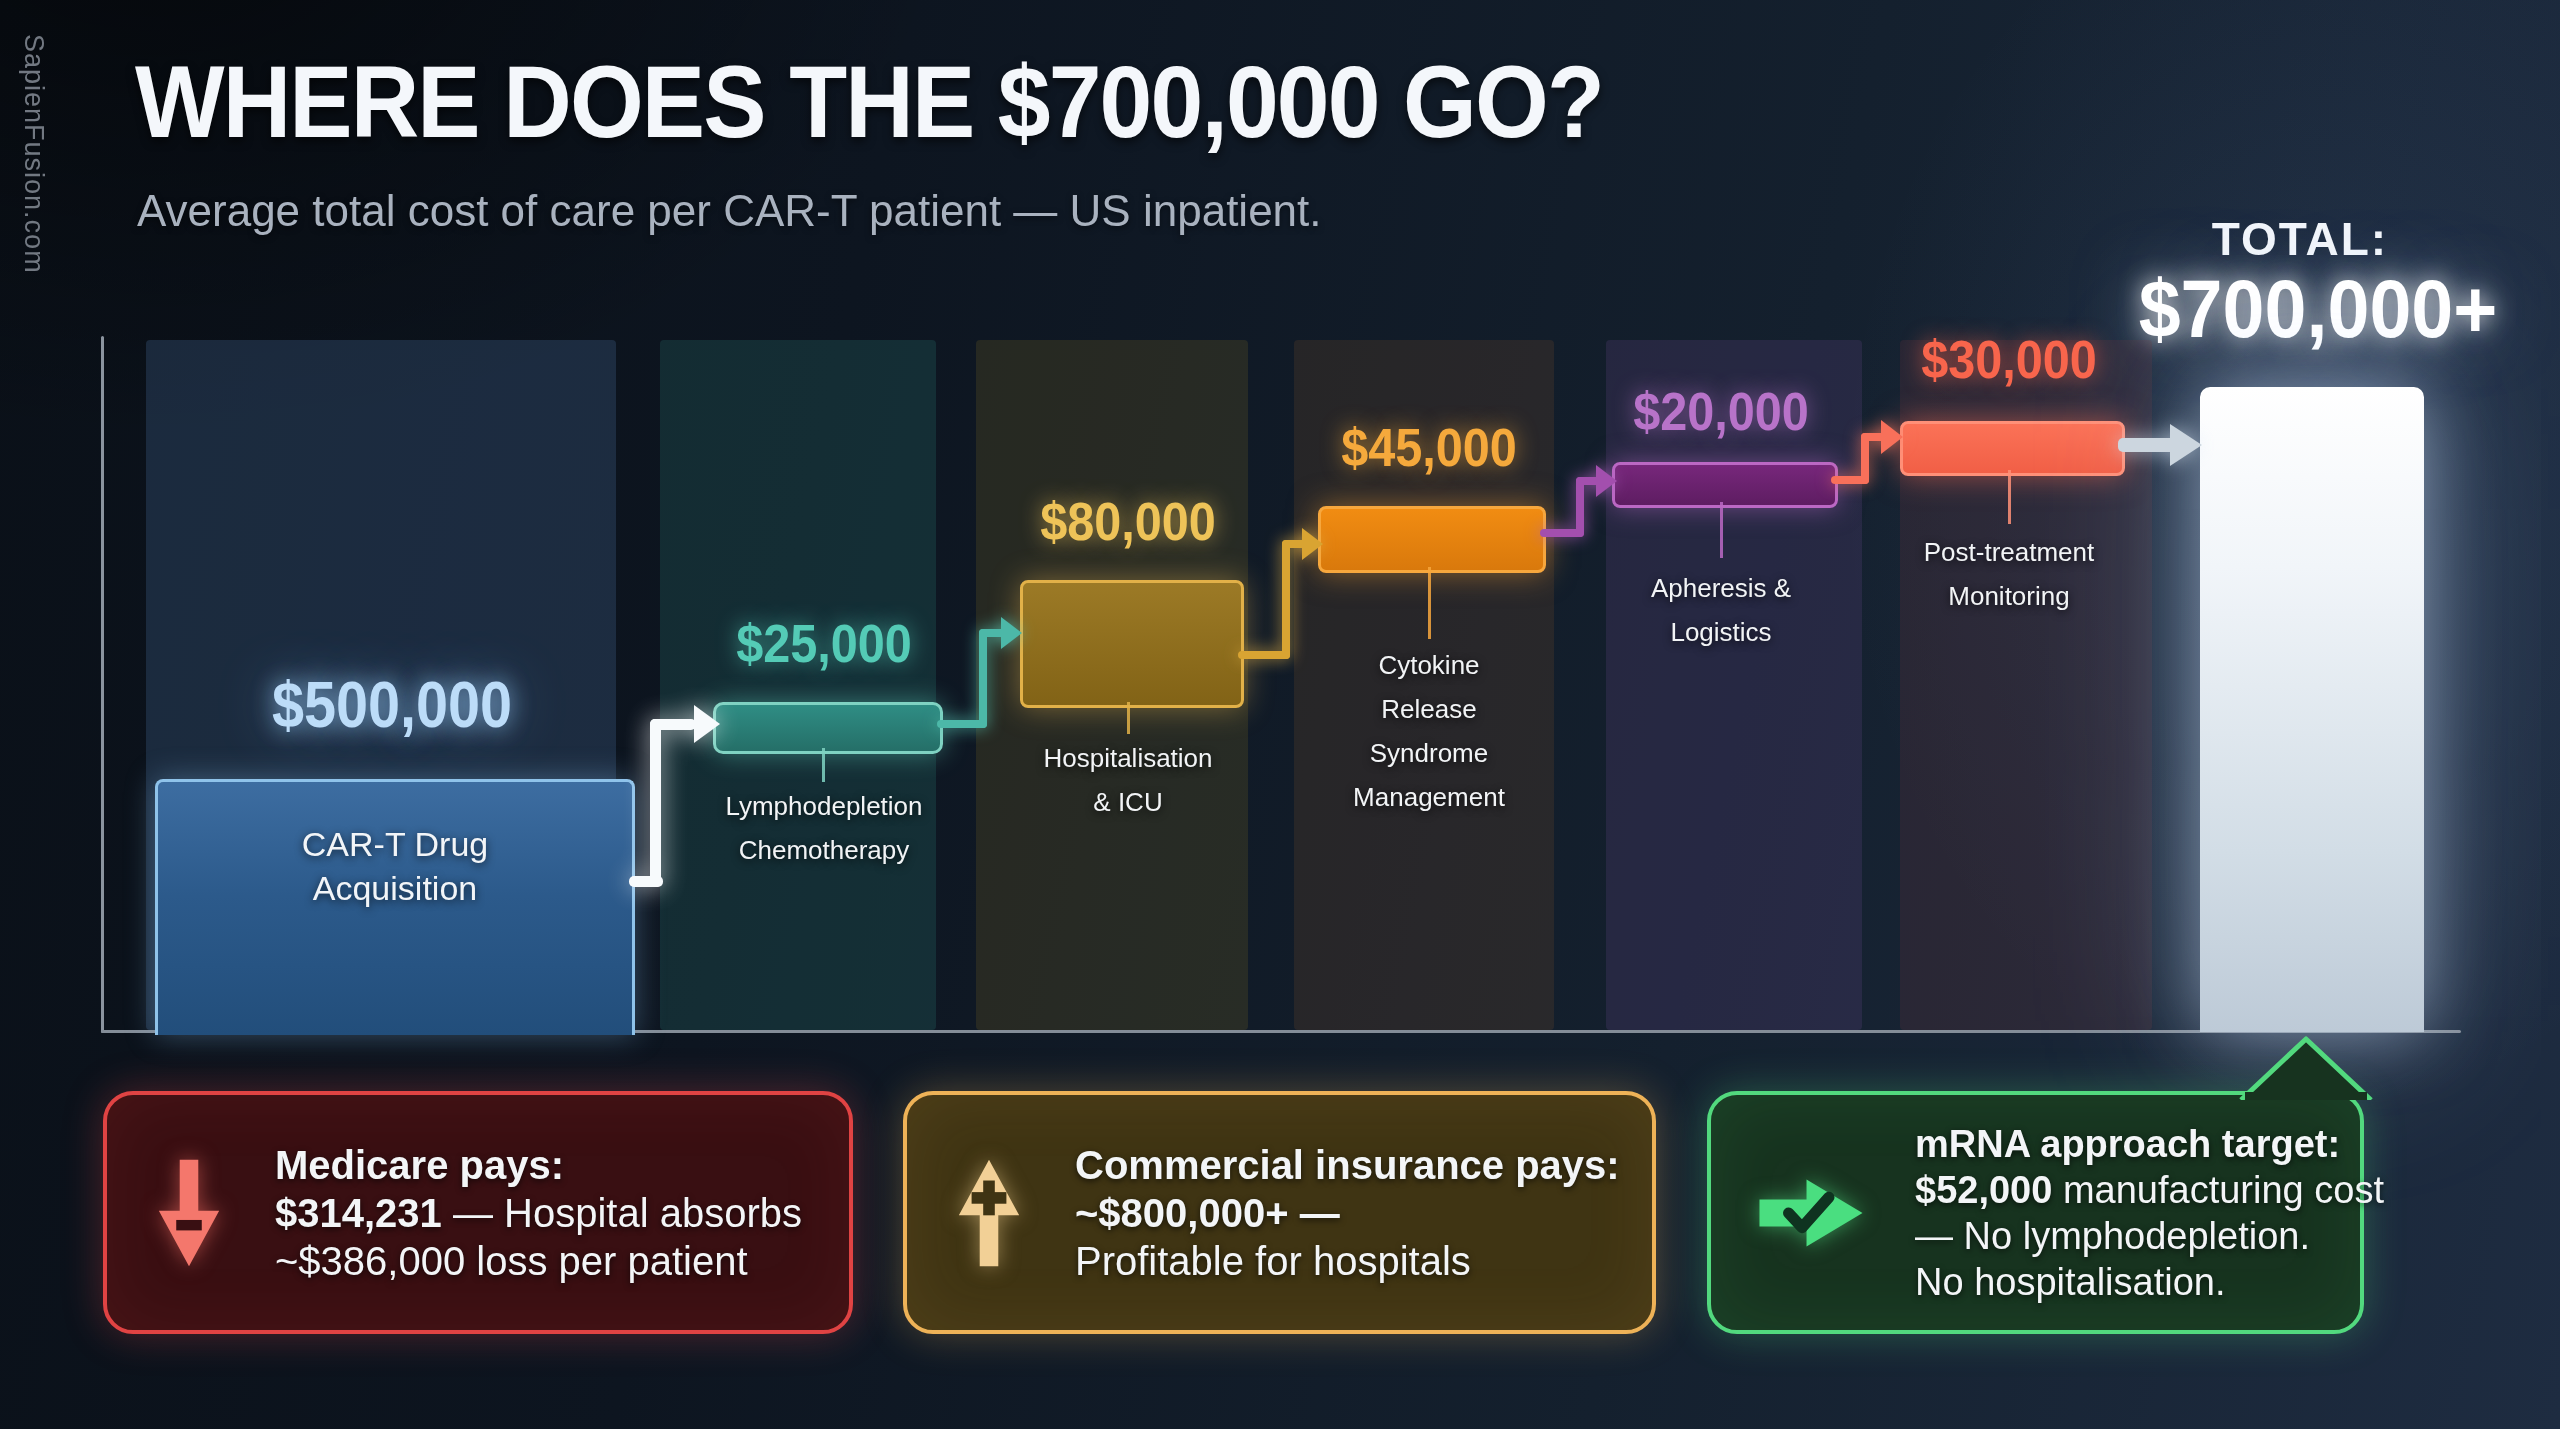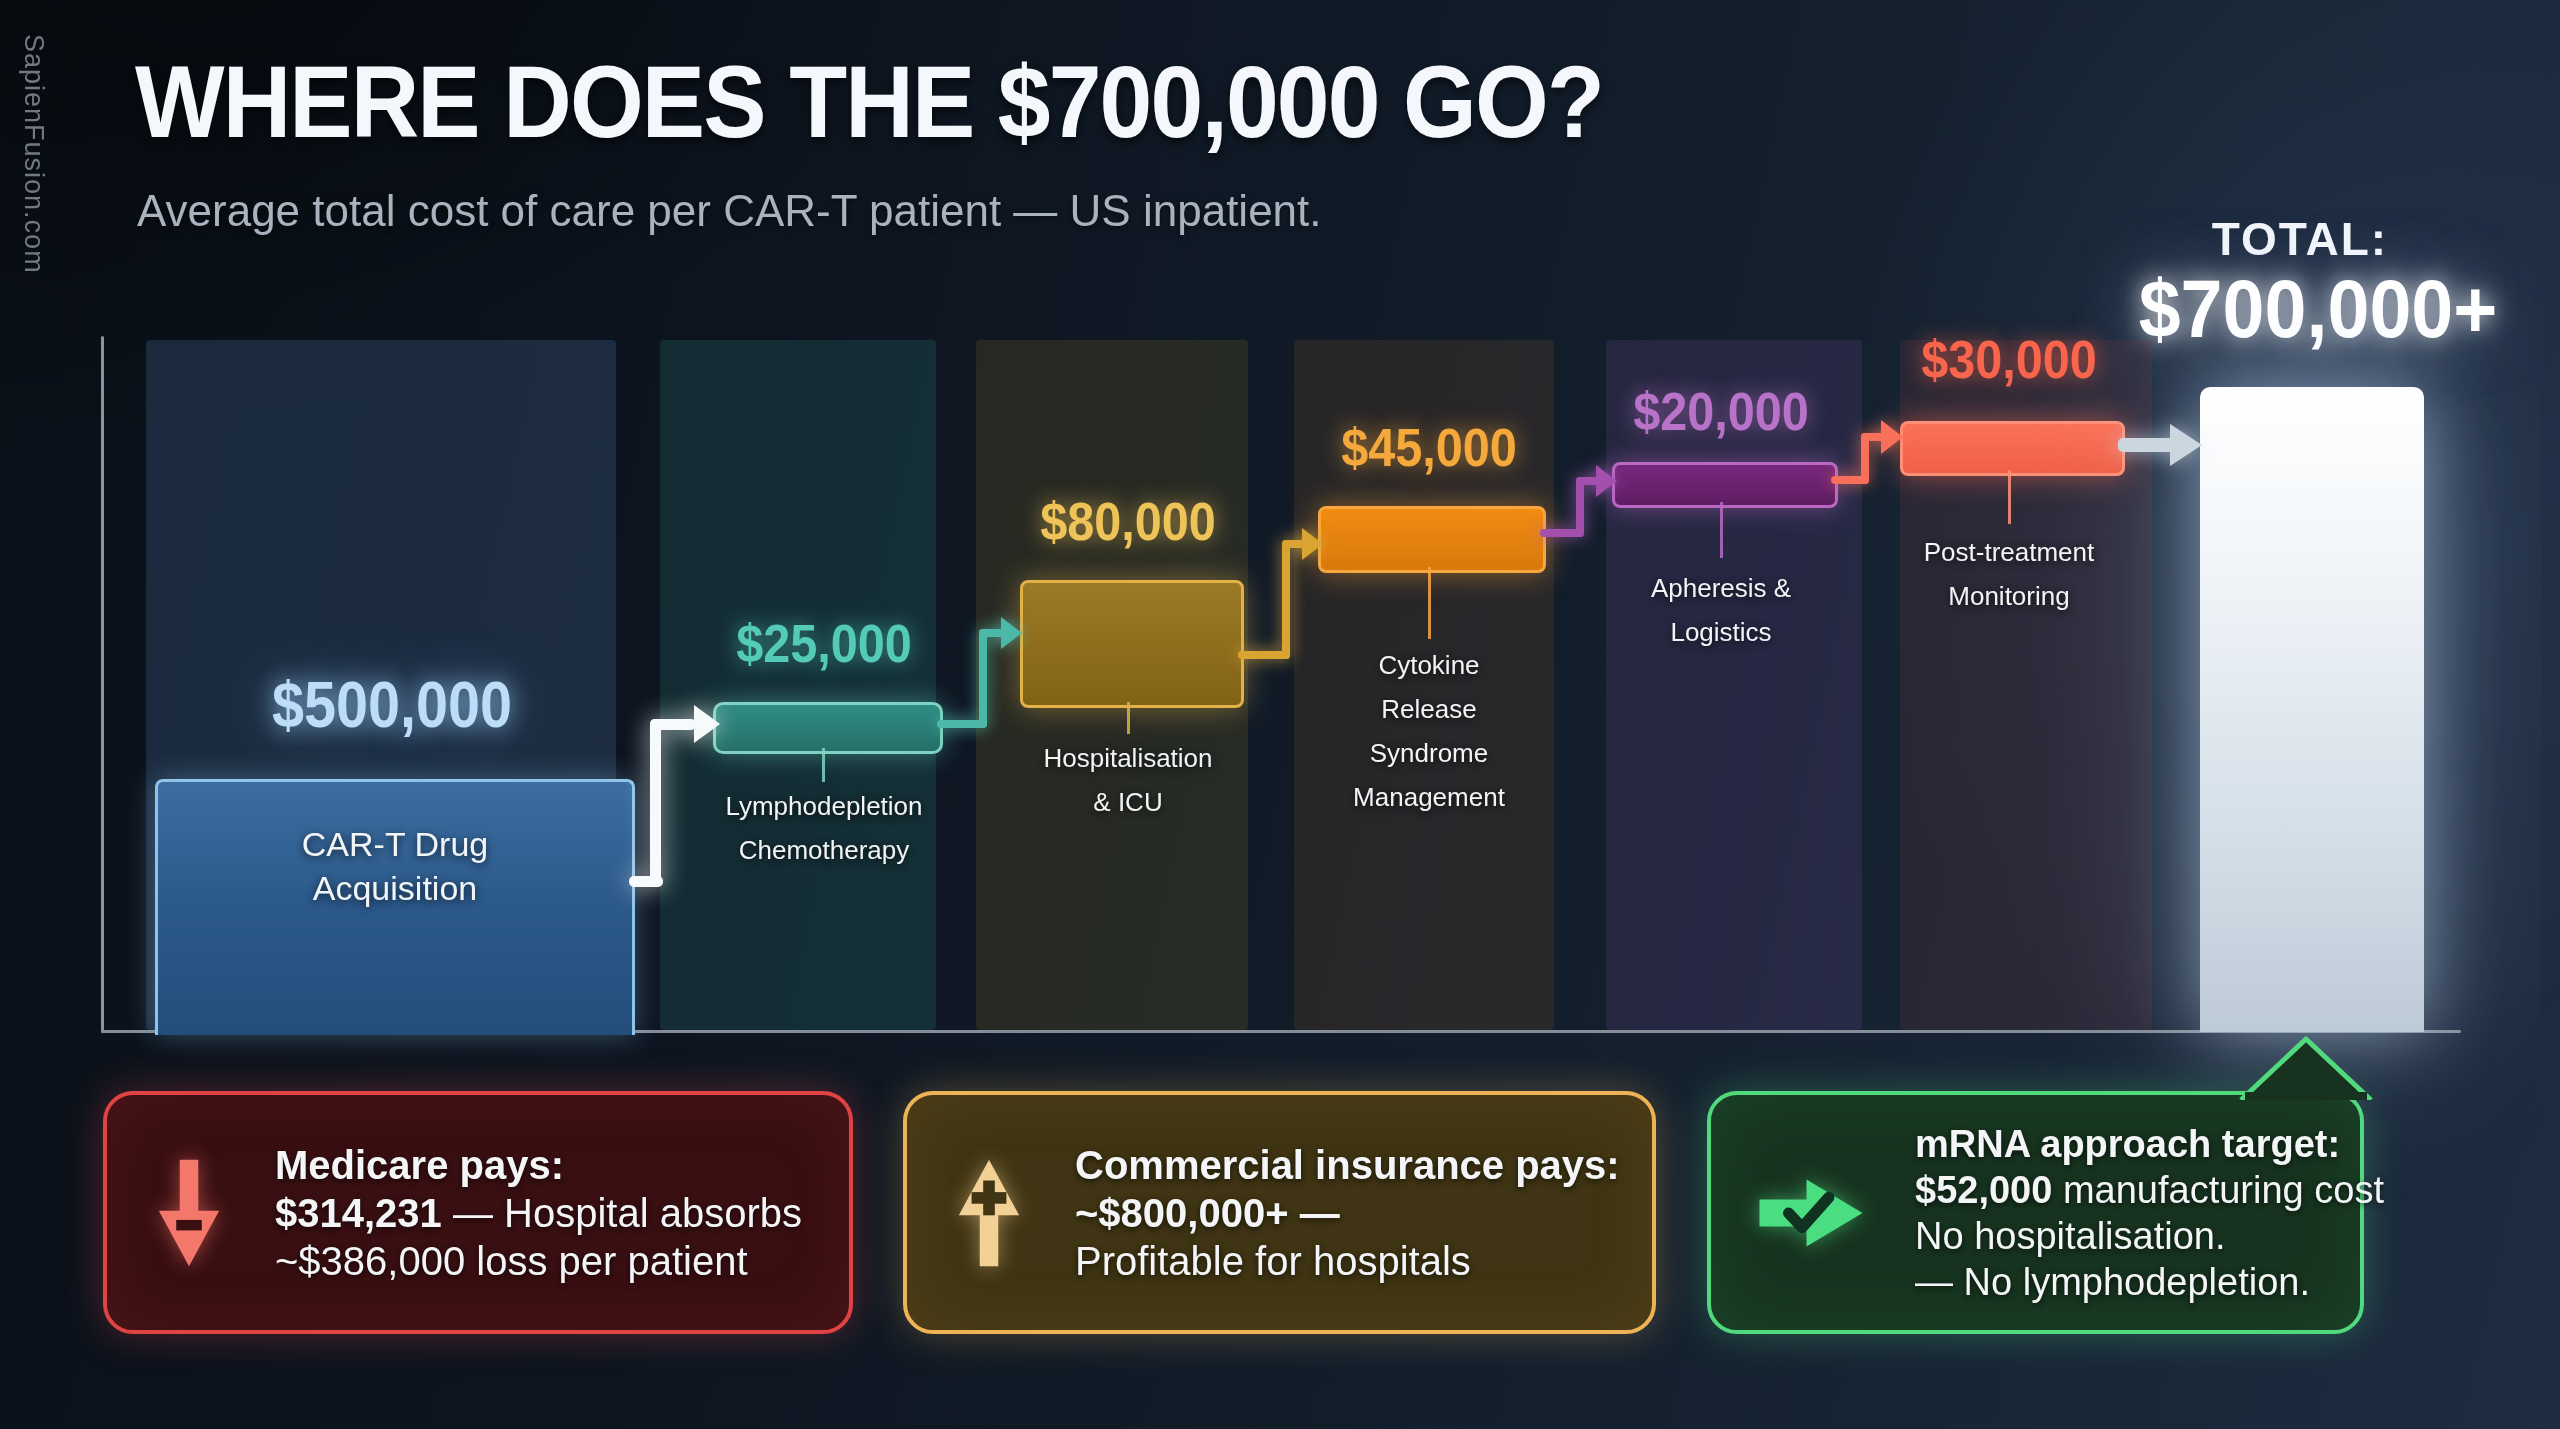--- a/index.html
+++ b/index.html
@@ -246,19 +246,19 @@
     </svg>
     <div class="card-icon">
       <svg width="112" height="86" viewBox="0 0 100 76" style="filter:drop-shadow(0 0 10px rgba(80,220,130,.55));">
         <path d="M4 26 H46 V8 L96 38 L46 68 V50 H4 Z" fill="#4ade80"></path>
         <path d="M30 38 l12 13 l24 -27" stroke="#0f3320" stroke-width="10" fill="none" stroke-linecap="round" stroke-linejoin="round"></path>
       </svg>
     </div>
     <div class="card-text" style="font-size:38px;line-height:46px;">
       <span class="b">mRNA approach target:</span>
       <span><span class="b">$52,000</span><span> manufacturing cost</span></span>
+      <span>— No lymphodepletion.</span>
       <span>No hospitalisation.</span>
-      <span>— No lymphodepletion.</span>
     </div>
   </div>
 
 
 </div>
 
 </body></html>

